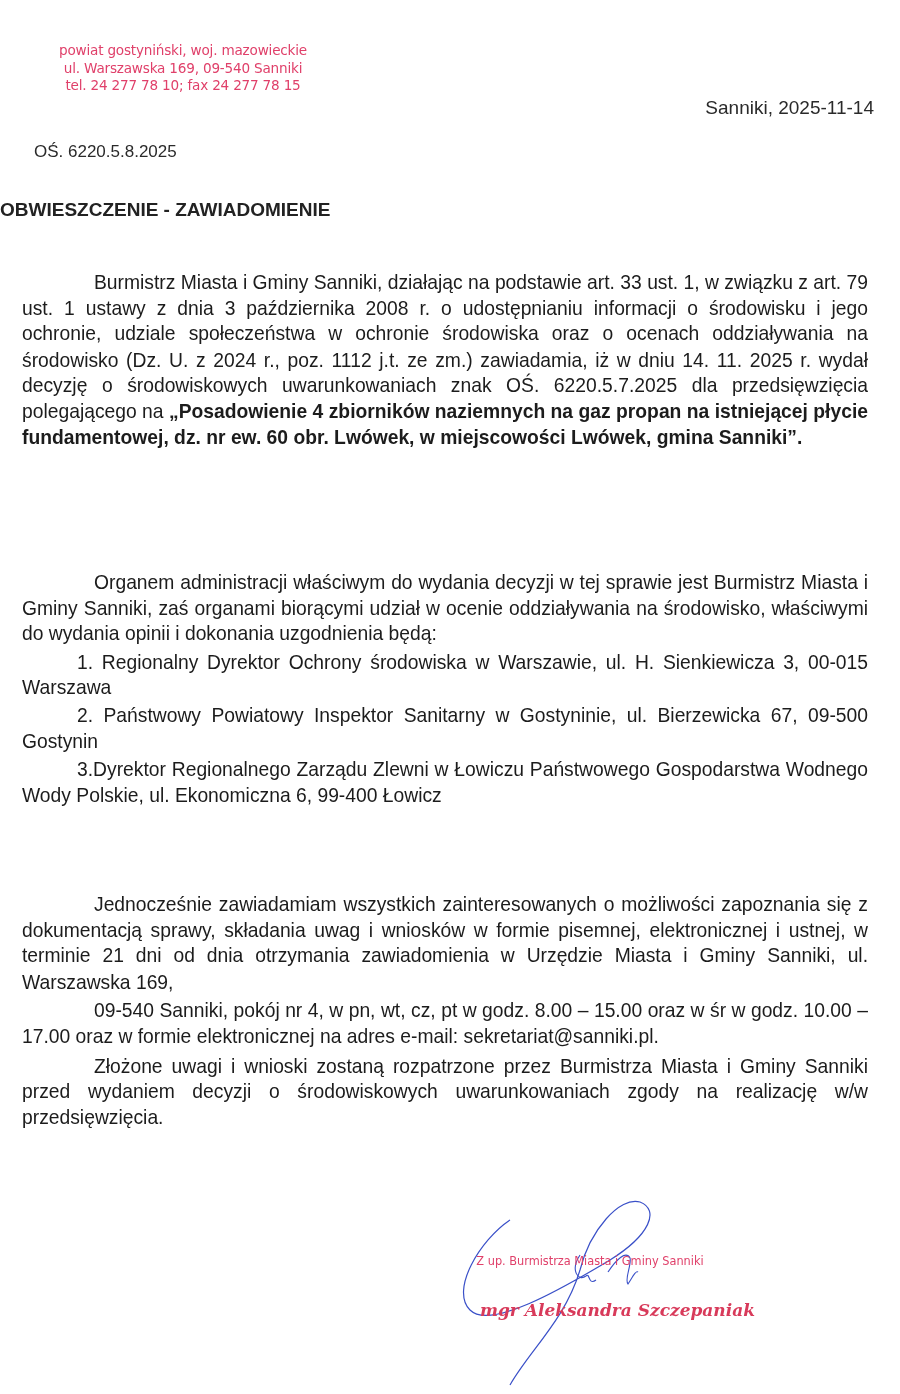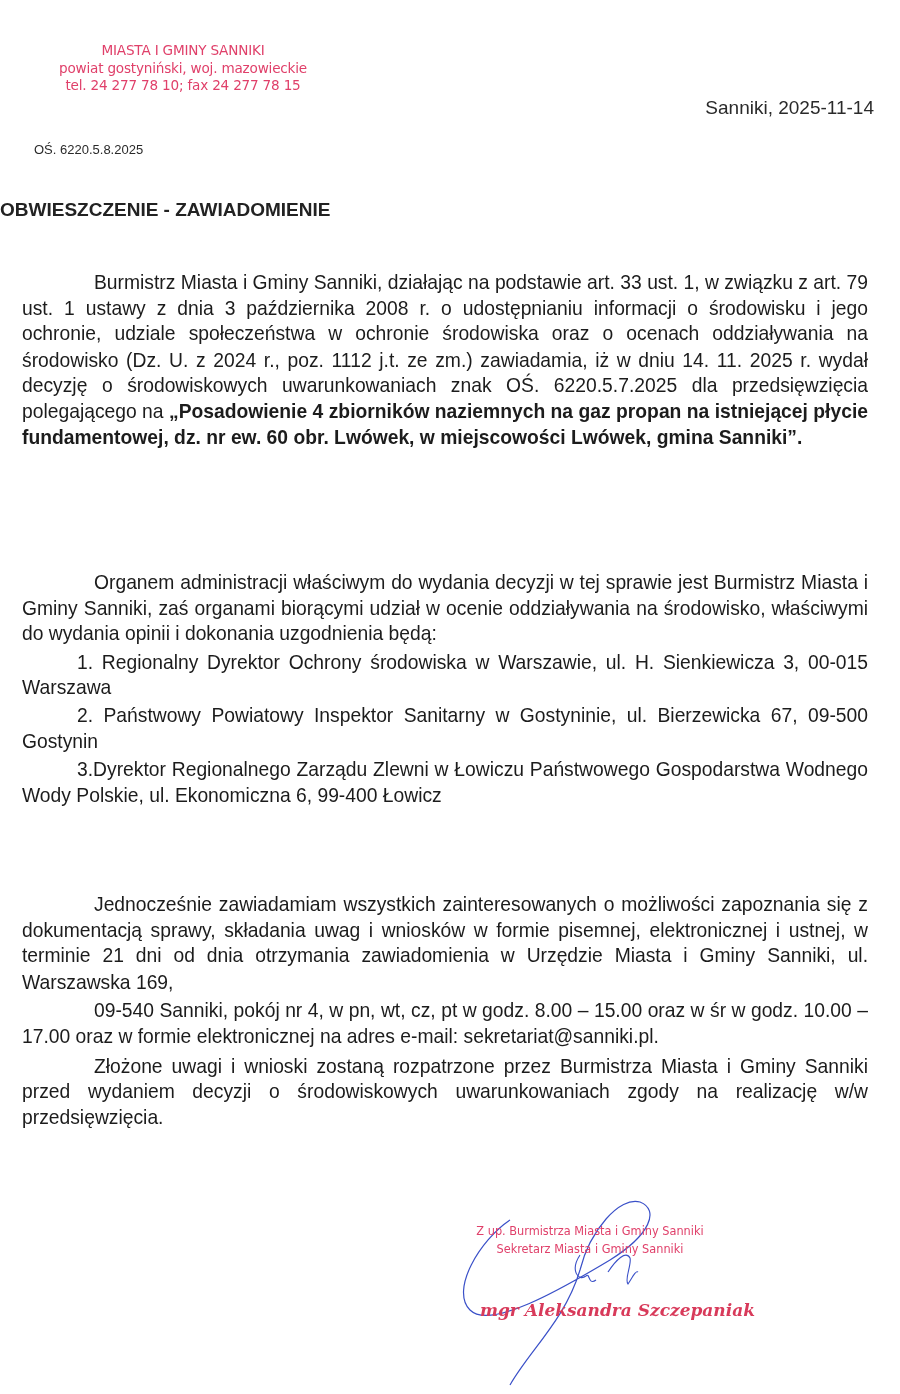--- a/index.html
+++ b/index.html
@@ -1,36 +1,36 @@
 <!DOCTYPE html>
 <html><head>
   <meta charset="utf-8">
   <style>
     html, body { margin: 0; padding: 0; background: #ffffff; }
     body { width: 900px; height: 1394px; position: relative; overflow: hidden; color: #1e1e1e; font-family: "Liberation Sans", sans-serif; }
     .stamp { position: absolute; left: 38px; top: 42px; width: 290px; text-align: center; color: #e0406a; font-family: "DejaVu Sans", sans-serif; font-size: 13.6px; line-height: 17.5px; letter-spacing: -0.2px; }
     .stamp div { white-space: nowrap; }
-    .ref { position: absolute; left: 34px; top: 142px; font-size: 13px; color: #2a2a2a; }
+    .ref { position: absolute; left: 34px; top: 142px; font-size: 17px; color: #2a2a2a; }
     .date { position: absolute; right: 26px; top: 97px; font-size: 19px; color: #2a2a2a; }
     .title { position: absolute; left: 0; width: 900px; top: 199px; text-align: left; font-weight: bold; font-size: 19px; color: #222; }
     .body { position: absolute; left: 22px; width: 846px; font-size: 19.3px; line-height: 24.6px; text-align: justify; color: #1c1c1c; transform: scaleY(1.05); transform-origin: top left; }
     .p { margin: 0; text-indent: 72px; }
     .bold { font-weight: bold; }
     .li { margin: 0; text-indent: 55px; }
     .sig { position: absolute; left: 440px; top: 1200px; width: 320px; height: 190px; }
-    .sig-text { position: absolute; left: 0; width: 300px; text-align: center; color: #e0406a; font-family: "DejaVu Sans Condensed", "DejaVu Sans", sans-serif; font-size: 12.6px; line-height: 17px; }
+    .sig-text { position: absolute; left: 0; width: 300px; text-align: center; color: #e0406a; font-family: "DejaVu Sans Condensed", "DejaVu Sans", sans-serif; font-size: 12.6px; line-height: 17px; margin-top: 30px; }
     .sig-name { position: absolute; left: 40px; top: 100px; color: #d83a5a; font-family: "DejaVu Serif", serif; font-style: italic; font-weight: bold; font-size: 17px; }
     .sig svg { position: absolute; left: 0; top: 0; }
   </style>
 </head>
 <body>
 
 <div class="stamp">
-  <div>MIASTA I GMINY SANNIKI</div>
   <div>powiat gostyniński, woj. mazowieckie</div>
+  <div>ul. Warszawska 169, 09-540 Sanniki</div>
   <div>tel. 24 277 78 10; fax 24 277 78 15</div>
 </div>
 
 <div class="ref">OŚ. 6220.5.8.2025</div>
 <div class="date">Sanniki, 2025-11-14</div>
 <div class="title">OBWIESZCZENIE - ZAWIADOMIENIE</div>
 
 <div class="body" style="top:270px;">
   <p class="p"><span>Burmistrz Miasta i Gminy Sanniki, działając na podstawie art. 33 ust. 1, w związku z art. 79 ust. 1 ustawy z dnia 3 października 2008 r. o udostępnianiu informacji o środowisku i jego ochronie, udziale społeczeństwa w ochronie środowiska oraz o ocenach oddziaływania na środowisko (Dz. U. z 2024 r., poz. 1112 j.t. ze zm.) zawiadamia, iż w dniu 14. 11. 2025 r. wydał decyzję o środowiskowych uwarunkowaniach znak OŚ. 6220.5.7.2025 dla przedsięwzięcia polegającego na </span><span class="bold">„Posadowienie 4 zbiorników naziemnych na gaz propan na istniejącej płycie fundamentowej, dz. nr ew. 60 obr. Lwówek, w miejscowości Lwówek, gmina Sanniki”.</span></p>
 </div>
@@ -48,15 +48,14 @@
   <p class="p" style="margin-top:3px;">Złożone uwagi i wnioski zostaną rozpatrzone przez Burmistrza Miasta i Gminy Sanniki przed wydaniem decyzji o środowiskowych uwarunkowaniach zgody na realizację w/w przedsięwzięcia.</p>
 </div>
 
 <div class="sig">
   <svg width="320" height="190" viewBox="0 0 320 190">
     <path d="M70 20 C 40 40, 10 90, 30 110 C 50 130, 120 90, 170 60 C 210 35, 220 10, 200 2 C 180 -4, 150 30, 140 70 C 125 120, 90 150, 70 185" fill="none" stroke="#3a50c8" stroke-width="1.2"></path>
     <path d="M140 55 C 130 70, 138 82, 146 76 C 150 72, 148 86, 156 80" fill="none" stroke="#3a50c8" stroke-width="1.1"></path>
     <path d="M168 72 C 176 60, 186 50, 190 58 C 192 64, 184 80, 188 84 C 192 78, 196 70, 198 72" fill="none" stroke="#3a50c8" stroke-width="1.1"></path>
   </svg>
   <div class="sig-text" style="top:22px;">Z up. Burmistrza Miasta i Gminy Sanniki</div>
-  <div class="sig-text" style="top:40px;">Sekretarz Miasta i Gminy Sanniki</div>
   <div class="sig-name">mgr Aleksandra Szczepaniak</div>
 </div>
 
 </body></html>

